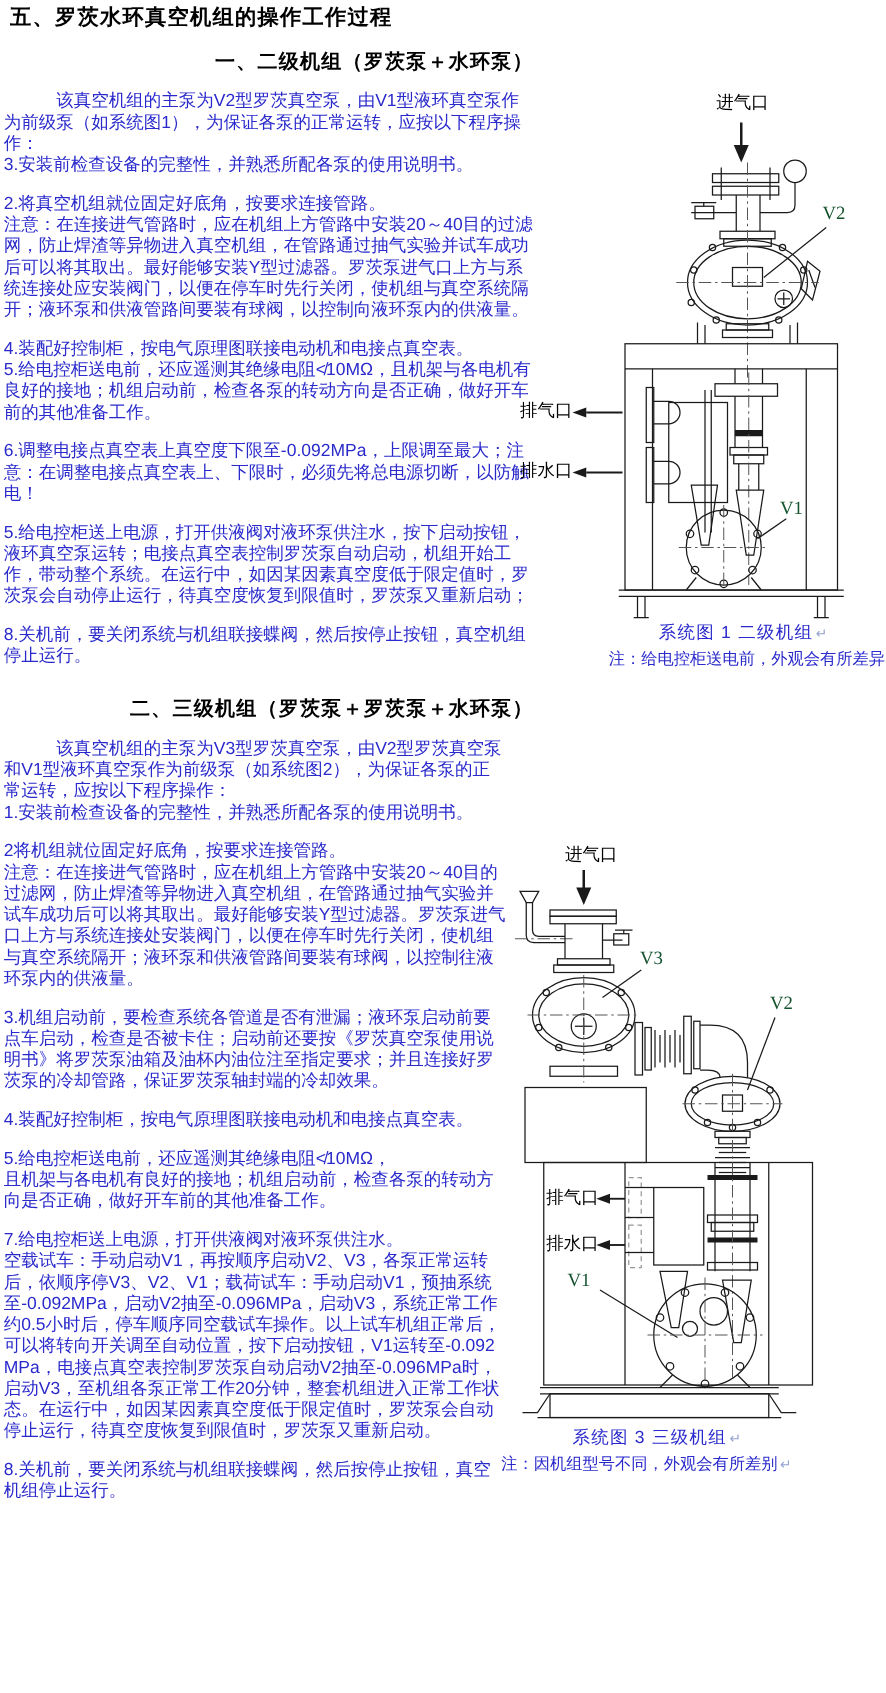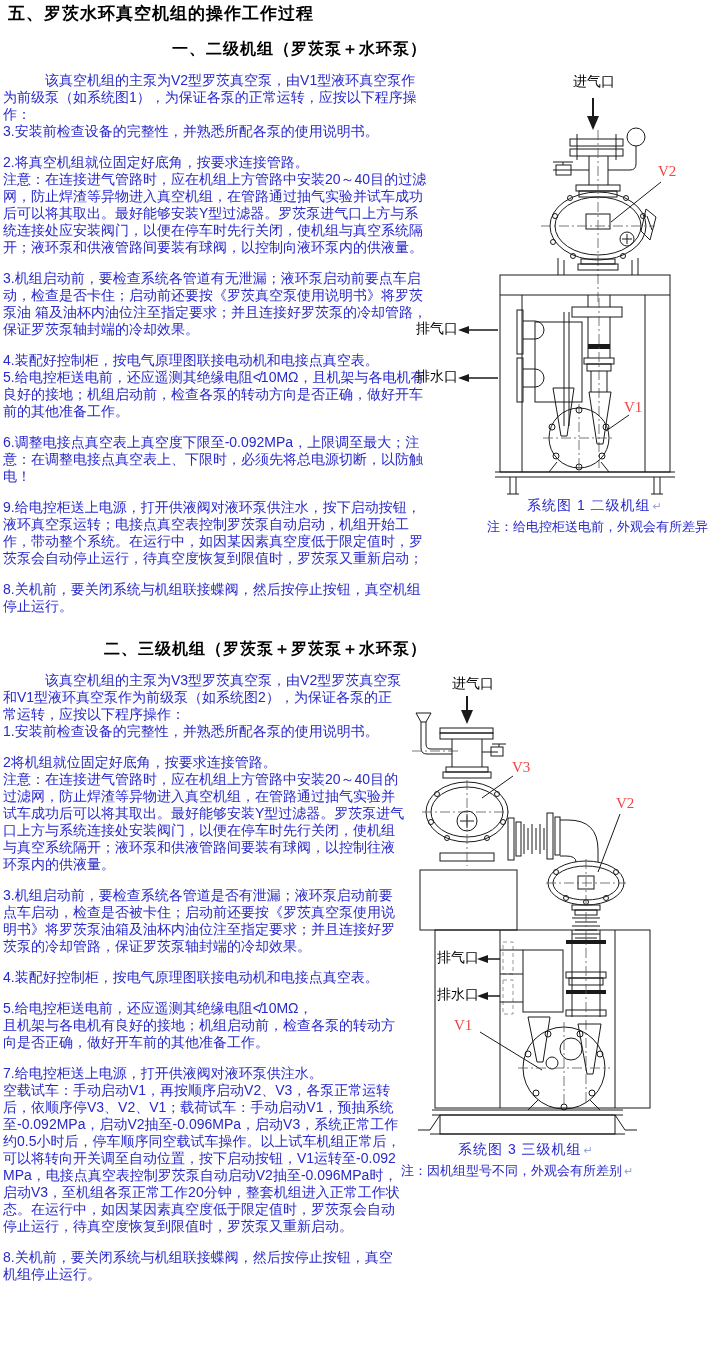--- a/index.html
+++ b/index.html
@@ -11,21 +11,21 @@
   .sec-h.second{margin-top:24px;}
   .blocks p{margin:0;font-size:14px;line-height:17px;color:#2929cc;white-space:pre-wrap;
             word-break:break-all;text-align:left;}
   .blocks p + p{margin-top:14px;}
   .sec2-blocks{width:402px;}
   
   .diagram{position:absolute;}
   .d1{left:403px;top:70px;width:306px;height:500px;}
   .d2{left:400px;top:672px;width:309px;height:515px;}
   .dlabel{position:absolute;font-size:14px;color:#000;white-space:nowrap;line-height:14px;}
-  .vlabel{position:absolute;font-size:15px;color:#ef4444;font-family:"Liberation Serif",serif;white-space:nowrap;line-height:15px;}
+  .vlabel{position:absolute;font-size:15px;color:#14532d;font-family:"Liberation Serif",serif;white-space:nowrap;line-height:15px;}
   .dcaption{position:absolute;font-size:14px;color:#2929cc;white-space:nowrap;line-height:15px;letter-spacing:1px;}
   .dnote{position:absolute;font-size:13px;color:#2929cc;white-space:nowrap;line-height:14px;}
   .return-mark{color:#94a3cf;font-size:11px;margin-left:2px;}
   svg{position:absolute;left:0;top:0;}
   svg .ln{fill:none;stroke:#1a1a1a;stroke-width:1;}
   svg .cl{fill:none;stroke:#555;stroke-width:0.8;stroke-dasharray:10 3 2 3;}
   svg .dash{fill:none;stroke:#999;stroke-width:1;stroke-dasharray:4 3;}
   svg .fil{fill:#1a1a1a;stroke:none;}
 </style>
 </head>
@@ -35,25 +35,24 @@
 
   <div class="textcol">
     <div class="doc-title">五、罗茨水环真空机组的操作工作过程</div>
 
     <div class="sec-h">一、二级机组（罗茨泵＋水环泵）</div>
     <div class="blocks">
       <p>　　　该真空机组的主泵为V2型罗茨真空泵，由V1型液环真空泵作为前级泵（如系统图1），为保证各泵的正常运转，应按以下程序操作：
 3.安装前检查设备的完整性，并熟悉所配各泵的使用说明书。</p>
       <p>2.将真空机组就位固定好底角，按要求连接管路。
 注意：在连接进气管路时，应在机组上方管路中安装20～40目的过滤网，防止焊渣等异物进入真空机组，在管路通过抽气实验并试车成功后可以将其取出。最好能够安装Y型过滤器。罗茨泵进气口上方与系统连接处应安装阀门，以便在停车时先行关闭，使机组与真空系统隔开；液环泵和供液管路间要装有球阀，以控制向液环泵内的供液量。</p>
-      <p>3.机组启动前，要检查系统各管道有无泄漏；液环泵启动前要点车启动，检查是否卡住；启动前还要按《罗茨真空泵使用说明书》将罗茨泵油 箱及油杯内油位注至指定要求；并且连接好罗茨泵的冷却管路，保证罗茨泵轴封端的冷却效果。</p>
       <p>4.装配好控制柜，按电气原理图联接电动机和电接点真空表。
 5.给电控柜送电前，还应遥测其绝缘电阻≮10MΩ，且机架与各电机有良好的接地；机组启动前，检查各泵的转动方向是否正确，做好开车前的其他准备工作。</p>
       <p>6.调整电接点真空表上真空度下限至-0.092MPa，上限调至最大；注意：在调整电接点真空表上、下限时，必须先将总电源切断，以防触电！</p>
-      <p>9.给电控柜送上电源，打开供液阀对液环泵供注水，按下启动按钮，液环真空泵运转；电接点真空表控制罗茨泵自动启动，机组开始工作，带动整个系统。在运行中，如因某因素真空度低于限定值时，罗茨泵会自动停止运行，待真空度恢复到限值时，罗茨泵又重新启动；</p>
+      <p>5.给电控柜送上电源，打开供液阀对液环泵供注水，按下启动按钮，液环真空泵运转；电接点真空表控制罗茨泵自动启动，机组开始工作，带动整个系统。在运行中，如因某因素真空度低于限定值时，罗茨泵会自动停止运行，待真空度恢复到限值时，罗茨泵又重新启动；</p>
       <p>8.关机前，要关闭系统与机组联接蝶阀，然后按停止按钮，真空机组停止运行。</p>
     </div>
 
     <div class="sec-h second">二、三级机组（罗茨泵＋罗茨泵＋水环泵）</div>
     <div class="blocks sec2-blocks">
       <p>　　　该真空机组的主泵为V3型罗茨真空泵，由V2型罗茨真空泵和V1型液环真空泵作为前级泵（如系统图2），为保证各泵的正常运转，应按以下程序操作：
 1.安装前检查设备的完整性，并熟悉所配各泵的使用说明书。</p>
       <p>2将机组就位固定好底角，按要求连接管路。
 注意：在连接进气管路时，应在机组上方管路中安装20～40目的过滤网，防止焊渣等异物进入真空机组，在管路通过抽气实验并试车成功后可以将其取出。最好能够安装Y型过滤器。罗茨泵进气口上方与系统连接处安装阀门，以便在停车时先行关闭，使机组与真空系统隔开；液环泵和供液管路间要装有球阀，以控制往液环泵内的供液量。</p>
       <p>3.机组启动前，要检查系统各管道是否有泄漏；液环泵启动前要点车启动，检查是否被卡住；启动前还要按《罗茨真空泵使用说明书》将罗茨泵油箱及油杯内油位注至指定要求；并且连接好罗茨泵的冷却管路，保证罗茨泵轴封端的冷却效果。</p>

